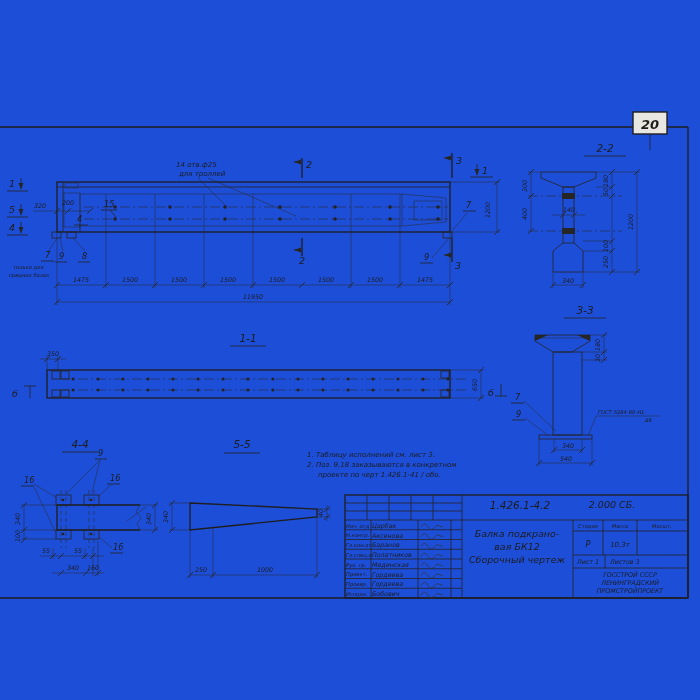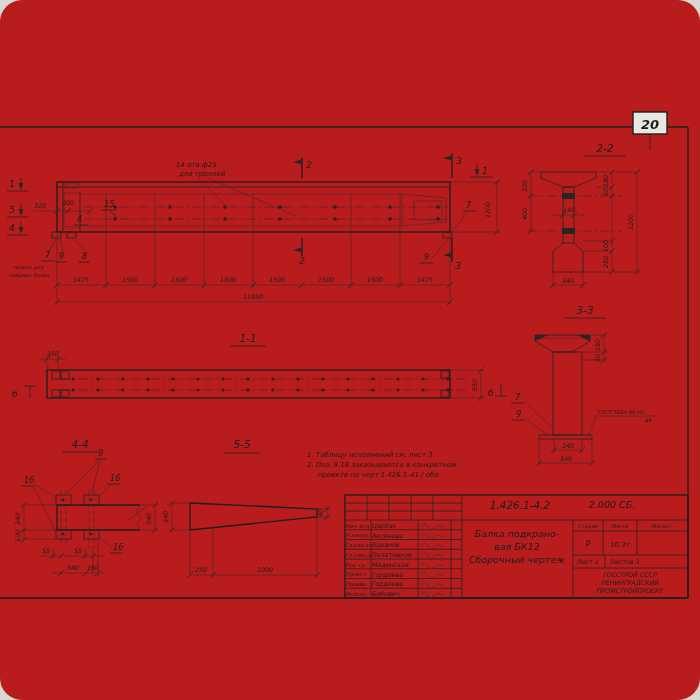--- a/index.html
+++ b/index.html
@@ -1,17 +1,17 @@
 <!DOCTYPE html>
 <html><head>
 <meta charset="utf-8">
 <style>
   html,body{margin:0;padding:0;background:#d9d7d2;}
-  .sheet{position:relative;width:700px;height:700px;background:#b91c1c;overflow:hidden;
-         font-family:"DejaVu Sans",sans-serif;border-radius:22px;}
+  .sheet{position:relative;width:700px;height:700px;background:#1d4ed8;overflow:hidden;
+         font-family:"DejaVu Sans",sans-serif;}
   svg{position:absolute;left:0;top:0;}
   svg text{font-family:"DejaVu Sans",sans-serif;font-style:italic;fill:#1d1d1d;font-size:7px;}
   .ln{stroke:#242424;stroke-width:.8;fill:none;}
   .ln2{stroke:#1e1e1e;stroke-width:1.3;fill:none;}
   .thin{stroke:#2b2b2b;stroke-width:.5;fill:none;}
   .cl{stroke:#2b2b2b;stroke-width:.55;fill:none;stroke-dasharray:10 3 2 3;}
   .dash{stroke:#2b2b2b;stroke-width:.55;fill:none;stroke-dasharray:4 3;}
   .fillb{fill:#262626;stroke:none;}
   .paper{fill:#e9e7e1;}
   .t5{font-size:5.2px;}

